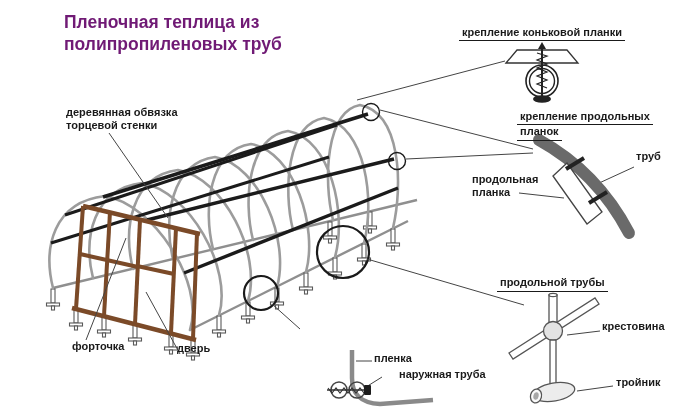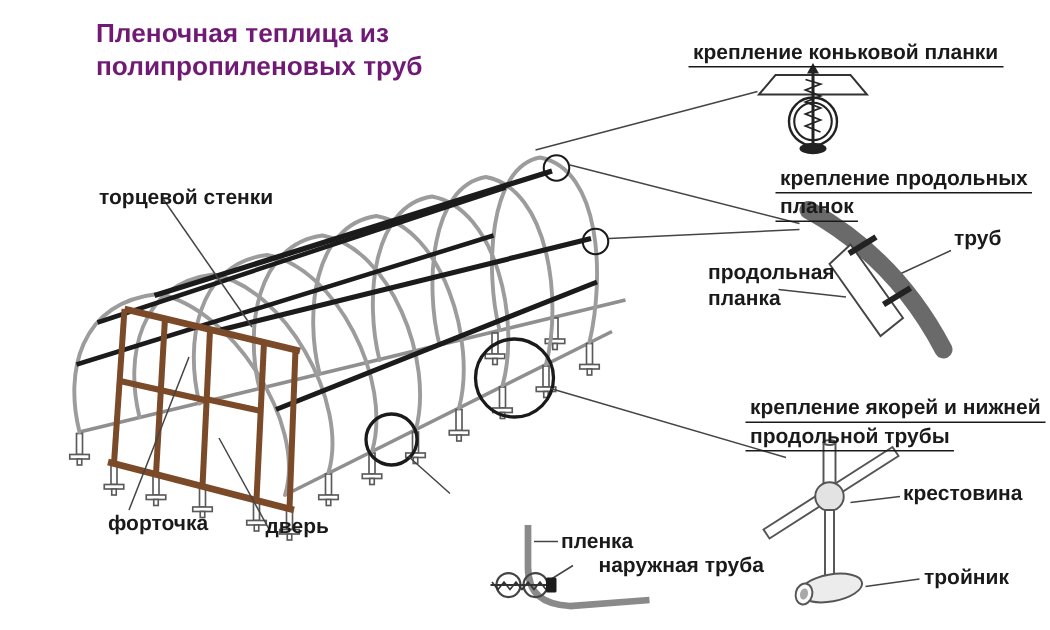--- a/index.html
+++ b/index.html
@@ -1,21 +1,21 @@
 <!DOCTYPE html>
 <html><head>
 <meta charset="utf-8">
 <style>
   html,body{margin:0;padding:0;background:#fff;}
   #canvas{
     position:relative;width:700px;height:420px;background:#ffffff;
     font-family:"Liberation Sans","DejaVu Sans",sans-serif;color:#1a1a1a;overflow:hidden;
   }
   #art{position:absolute;left:0;top:0;}
-  .lbl{position:absolute;font-weight:bold;font-size:14px;line-height:1.22;white-space:nowrap;color:#1a1a1a;}
+  .lbl{position:absolute;font-weight:bold;font-size:11px;line-height:1.22;white-space:nowrap;color:#1a1a1a;}
   .u{display:inline-block;border-bottom:1.5px solid #1a1a1a;padding:0 3px 1px 3px;}
   .center{text-align:left;}
   #title{position:absolute;left:64px;top:12px;width:245px;font-weight:bold;font-size:17.5px;line-height:1.25;white-space:normal;color:#701a75;}
 </style>
 </head>
 <body>
 
 <div id="canvas">
 
   <svg id="art" width="700" height="420" viewBox="0 0 700 420">
@@ -156,35 +156,35 @@
   </div>
 
   <div class="lbl" style="left:472px;top:173px;">
     <span>продольная</span><br>
     <span>планка</span>
   </div>
 
   <div class="lbl" style="left:636px;top:150px;">труб</div>
 
   <div class="lbl" style="left:497px;top:263px;">
-    <span class="u">крепление якорей и нижней</span><br>
+    <br>
     <span class="u">продольной трубы</span>
   </div>
 
   <div class="lbl" style="left:602px;top:320px;">крестовина</div>
 
   <div class="lbl" style="left:616px;top:376px;">тройник</div>
 
 
   <div class="lbl" style="left:374px;top:352px;">пленка</div>
 
   <div class="lbl" style="left:399px;top:368px;text-align:right;">наружная труба</div>
 
   <div class="lbl" style="left:66px;top:106px;">
-    <br>
+    <span>деревянная обвязка</span><br>
     <span>торцевой стенки</span>
   </div>
 
   <div class="lbl" style="left:56px;top:340px;margin-left:16px;">форточка</div>
 
   <div class="lbl" style="left:177px;top:342px;">дверь</div>
 
 </div>
 
 </body></html>

